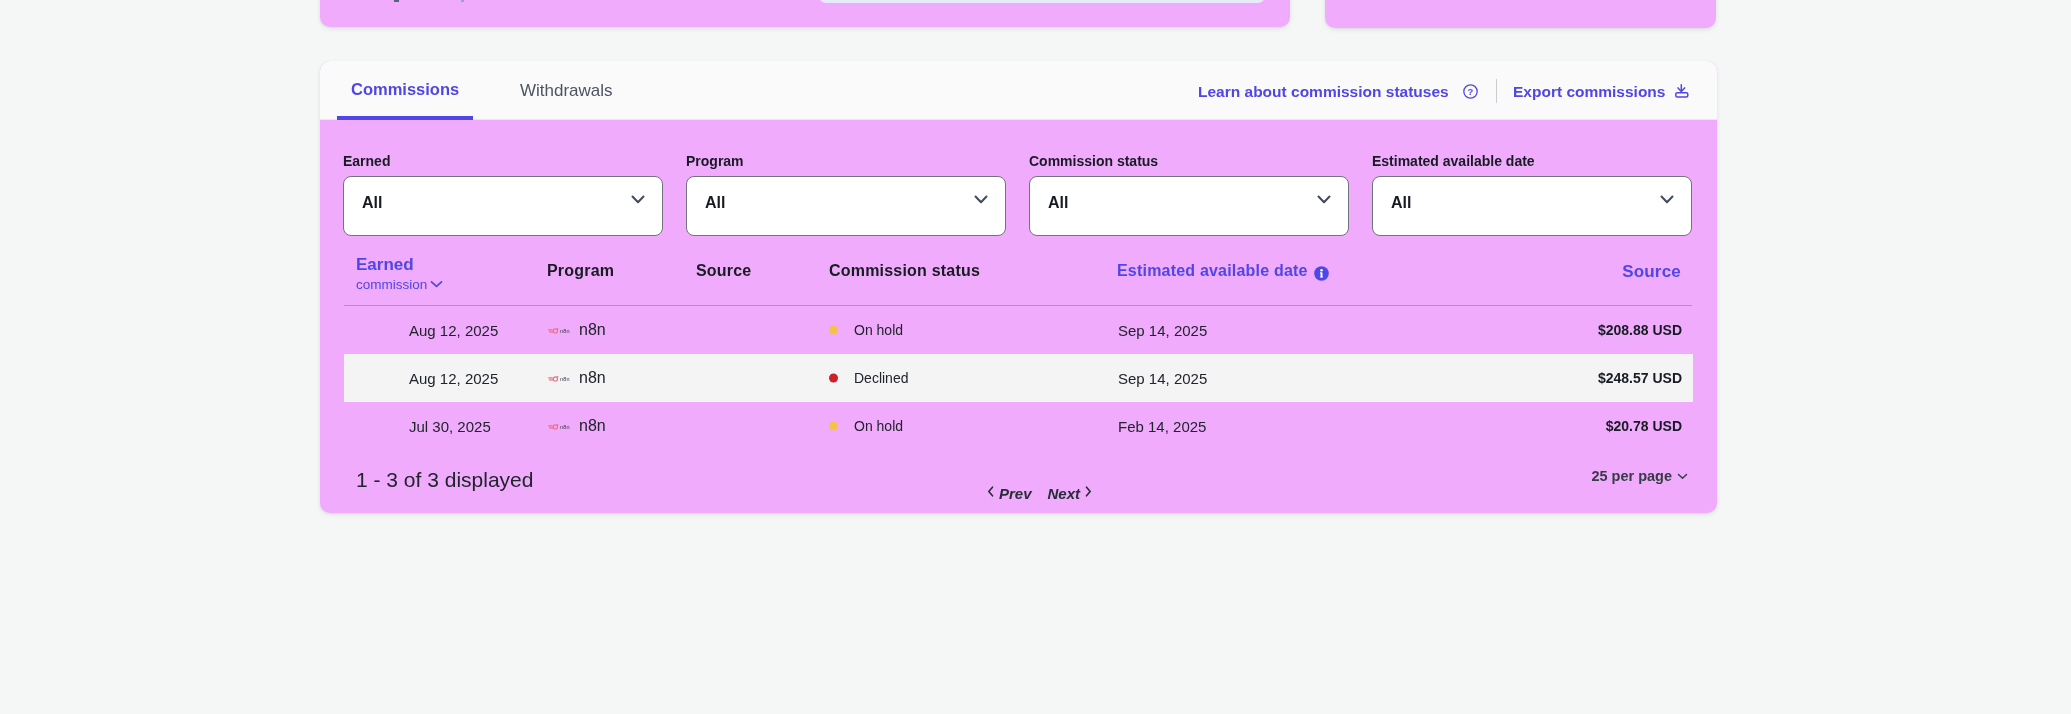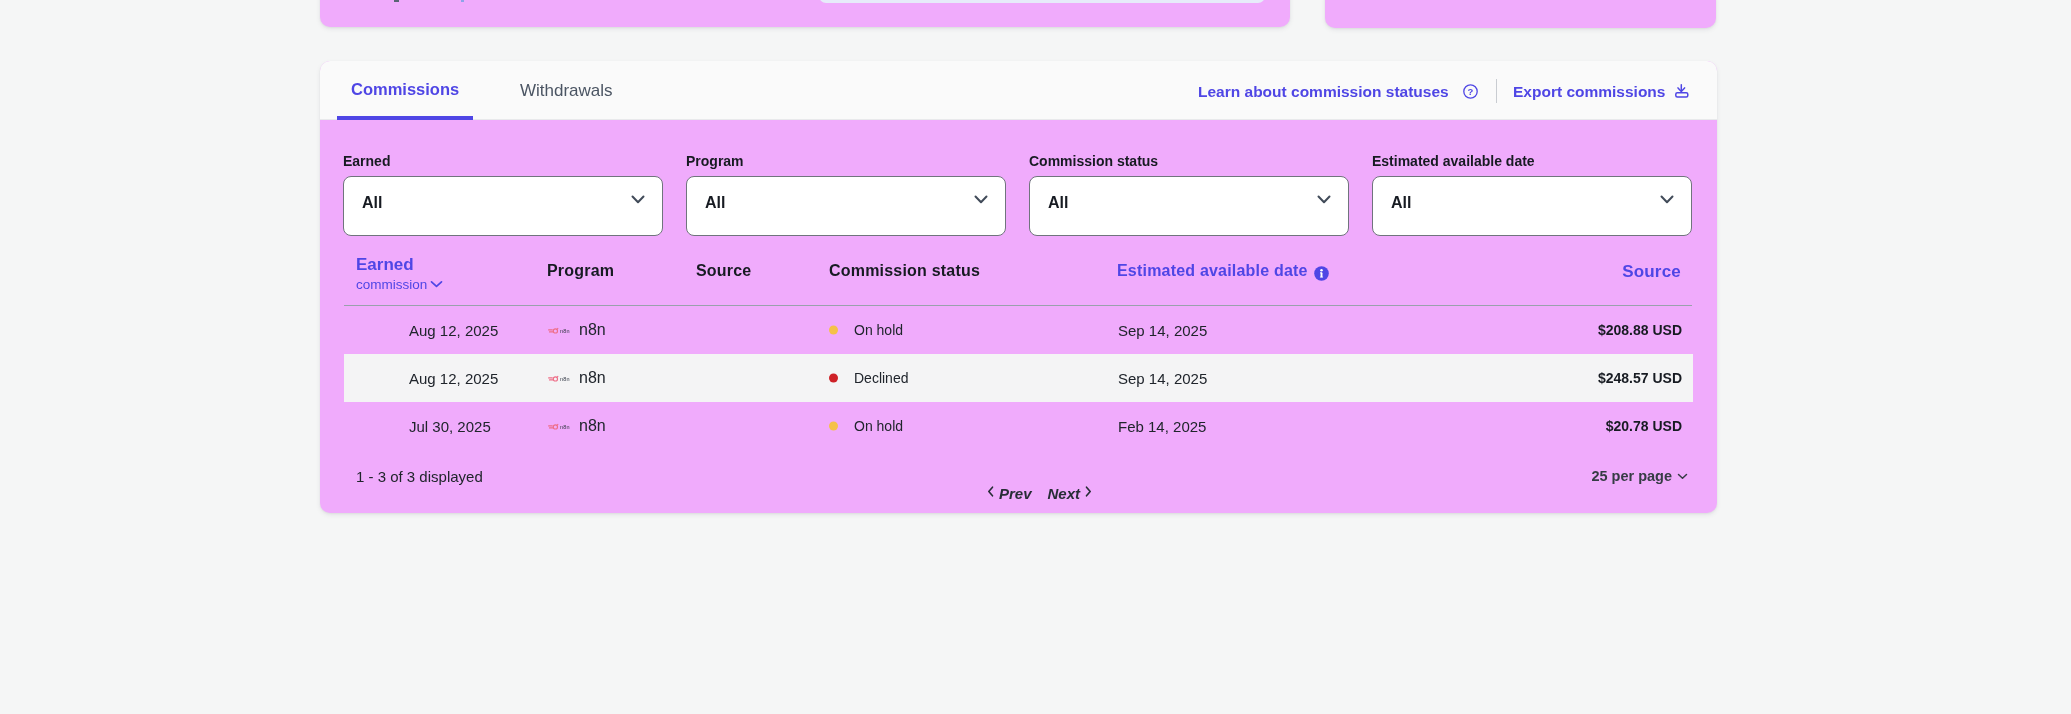--- a/index.html
+++ b/index.html
@@ -128,21 +128,21 @@
           <line x1="9.1" y1="2.1" x2="9.9" y2="1.3" stroke="#ee6e88" stroke-width="1.05" stroke-linecap="round"></line>
         </svg></span>
       <span class="tinytxt">n8n</span>
       <span class="c2">n8n</span>
     <span class="dot" style="background:#f5c149;"></span>
       <span class="c4">On hold</span>
     <span class="c5">Feb 14, 2025</span>
     <span class="c6">$20.78 USD</span>
   </div>
 
-  <div class="abs" style="left:36px; top:407px; font-size:15px; color:#20252c;">1 - 3 of 3 displayed</div>
+  <div class="abs" style="left:36px; top:407px; font-size:21px; color:#20252c;">1 - 3 of 3 displayed</div>
   <div class="abs" style="left:667px; top:424px; display:flex; align-items:flex-start;font-style:italic;">
     <svg style="margin-top:1px;" width="7" height="11" viewBox="0 0 7 11" fill="none" stroke="#272d36" stroke-width="1.6" stroke-linecap="round" stroke-linejoin="round">
         <polyline points="5.5 1.2 1.8 5.5 5.5 9.8"></polyline>
       </svg>
     <span style="margin-left:5px; font-size:15px; font-weight:bold; color:#272d36;">Prev</span>
     <span style="margin-left:16px; font-size:15px; font-weight:bold; color:#272d36;">Next</span>
     <svg style="margin-left:5px; margin-top:1px;" width="7" height="11" viewBox="0 0 7 11" fill="none" stroke="#272d36" stroke-width="1.6" stroke-linecap="round" stroke-linejoin="round">
         <polyline points="1.5 1.2 5.2 5.5 1.5 9.8"></polyline>
       </svg>
   </div>

